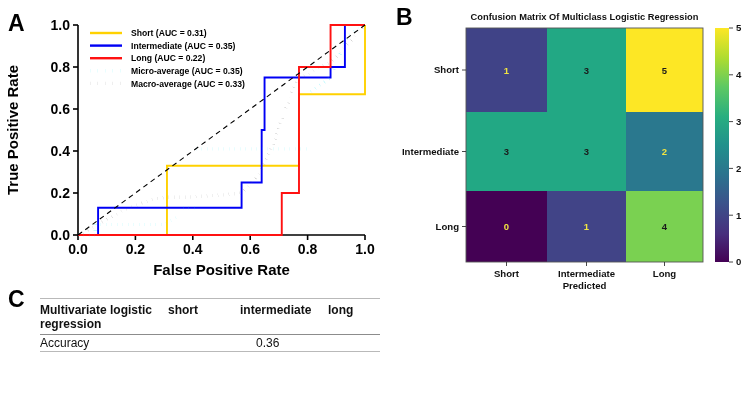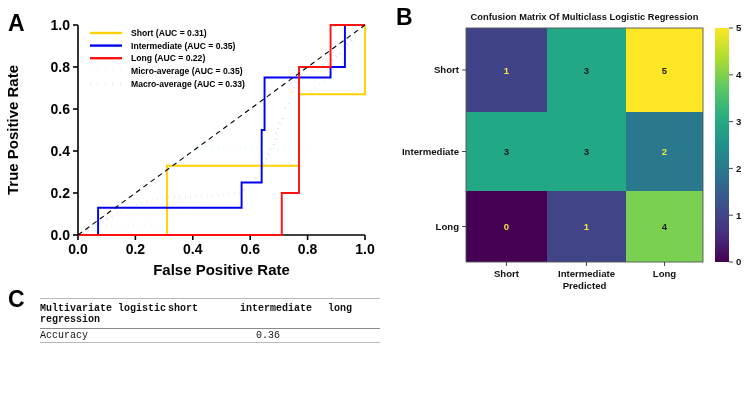--- a/index.html
+++ b/index.html
@@ -22,22 +22,22 @@
   #panel-cm{position:absolute;left:390px;top:0;width:359px;height:290px;font-weight:bold;}
   #cm-svg{position:absolute;left:0;top:0;}
   .cm-title{font-size:9.3px;font-family:"Liberation Sans",sans-serif;fill:#111;}
   .cm-tick{font-size:9.6px;font-family:"Liberation Sans",sans-serif;fill:#111;}
   .cm-axlbl{font-size:9.6px;font-family:"Liberation Sans",sans-serif;fill:#111;}
   .cm-cell-txt{font-size:9.5px;font-family:"Liberation Sans",sans-serif;}
   .cb-tick{font-size:9.6px;font-family:"Liberation Sans",sans-serif;fill:#111;}
 
   
   #panel-tbl{position:absolute;left:40px;top:298px;width:340px;}
-  table{border-collapse:collapse;width:340px;font-size:10px;
-        font-family:Liberation Mono, monospace;color:#111;}
+  table{border-collapse:collapse;width:340px;font-size:12px;
+        font-family:Liberation Sans, sans-serif;color:#111;}
   th,td{text-align:left;padding:1px 0 1px 0;font-weight:normal;vertical-align:top;}
   thead th{font-weight:bold;padding-top:4px;padding-bottom:3px;}
   .rule-top td,.rule-top th{border-top:1.1px solid #b9b9b9;}
   .rule-mid td,.rule-mid th{border-top:1.1px solid #8c8c8c;}
   .rule-bot td{border-top:1.1px solid #8c8c8c;}
   .rule-end td{border-top:1.1px solid #b9b9b9;height:0;padding:0;}
   .c-name{width:128px;}
   .c-short{width:72px;}
   .c-inter{width:88px;}
   .c-long{width:52px;}

